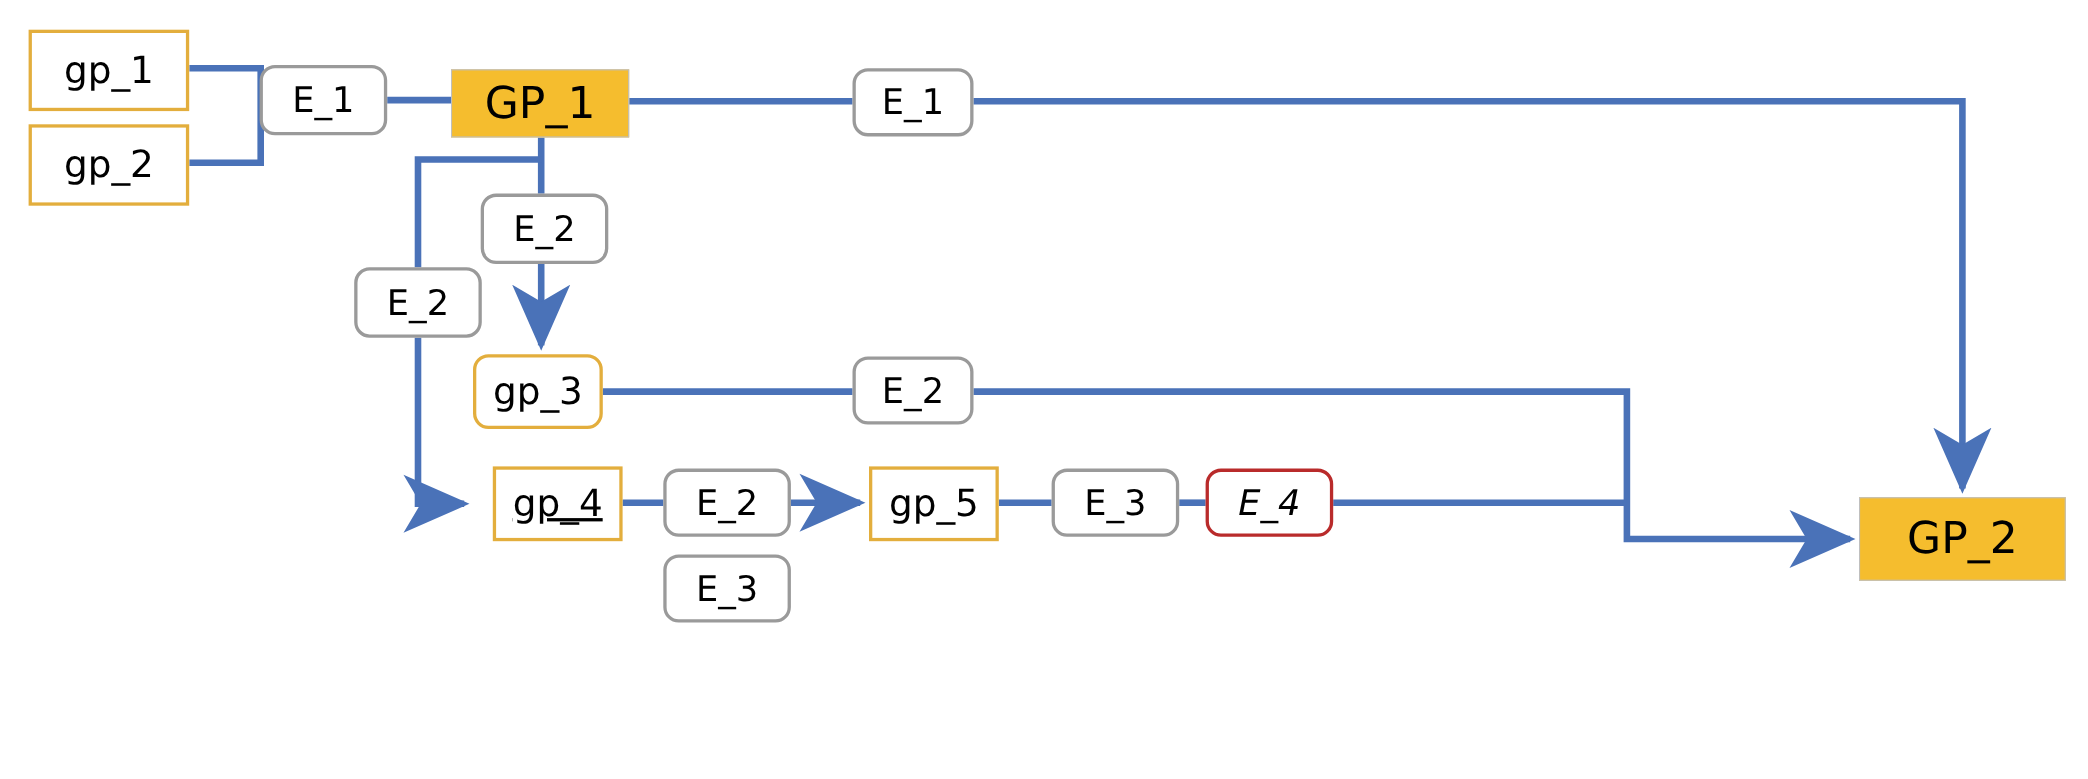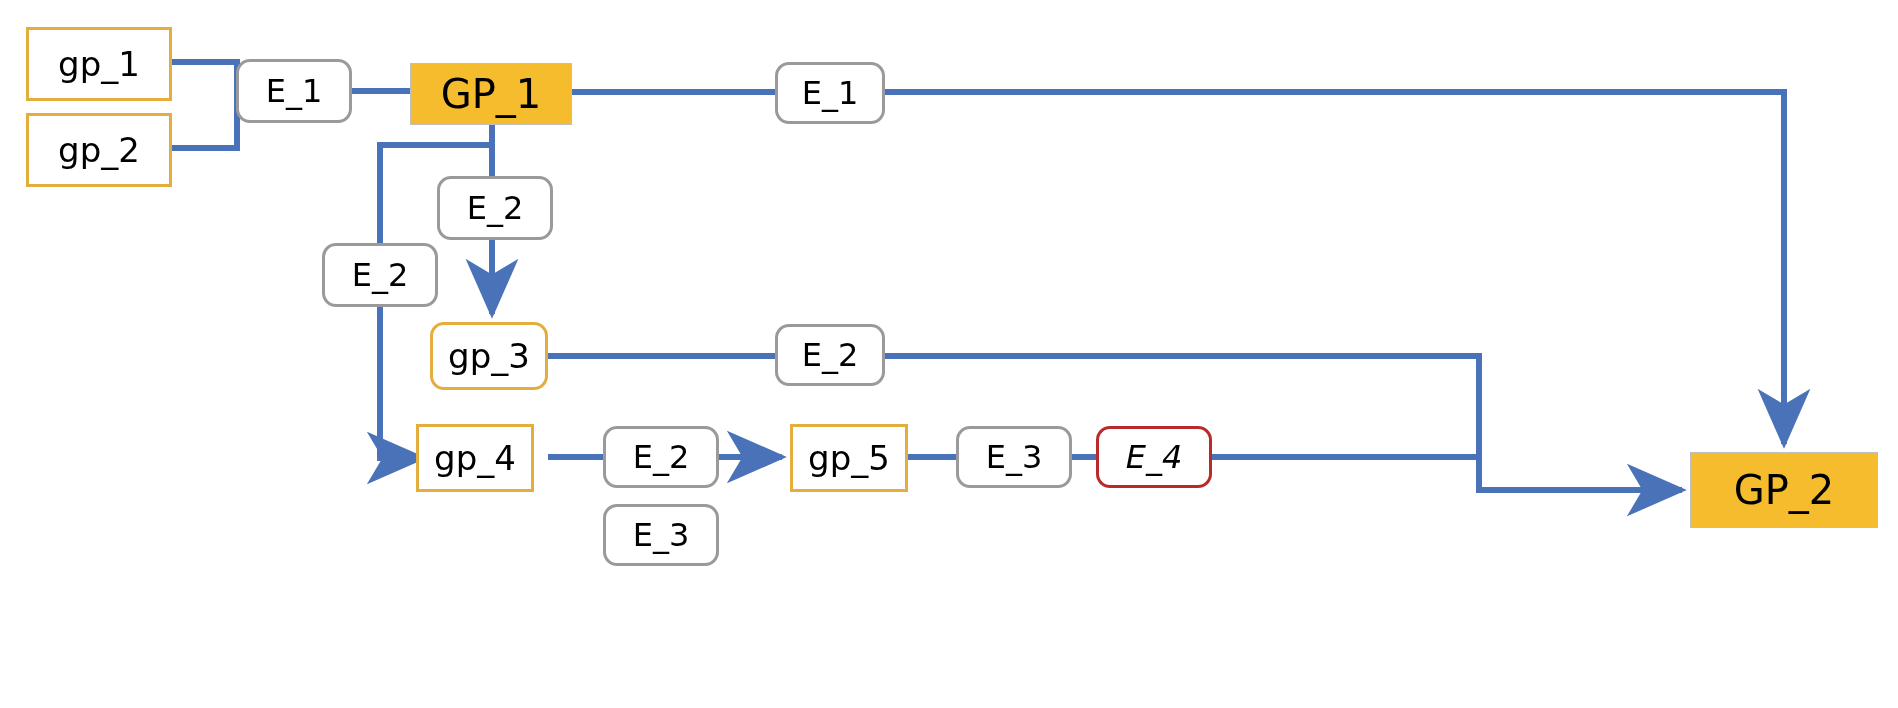--- a/index.html
+++ b/index.html
@@ -112,21 +112,21 @@
     </div>
   <div class="node edge" id="n-e2_left" style="left: 322px; top: 243px; width: 116px; height: 64px;">
       <span class="txt">E_2</span>
     </div>
   <div class="node gp" id="n-gp_3" style="left: 430px; top: 322px; width: 118px; height: 68px; border-radius: 14px;">
       <span class="txt">gp_3</span>
     </div>
   <div class="node edge" id="n-e2_top" style="left: 775px; top: 324px; width: 110px; height: 62px;">
       <span class="txt">E_2</span>
     </div>
-  <div class="node gp" id="n-gp_4" style="left: 416px; top: 424px; width: 118px; height: 68px;">
+  <div class="node gp" id="n-gp_4" style="left: 448px; top: 424px; width: 118px; height: 68px; text-decoration: underline;">
       <span class="txt">gp_4</span>
     </div>
   <div class="node edge" id="n-e2_mid" style="left: 603px; top: 426px; width: 116px; height: 62px;">
       <span class="txt">E_2</span>
     </div>
   <div class="node gp" id="n-gp_5" style="left: 790px; top: 424px; width: 118px; height: 68px;">
       <span class="txt">gp_5</span>
     </div>
   <div class="node edge" id="n-e3_a" style="left: 956px; top: 426px; width: 116px; height: 62px;">
       <span class="txt">E_3</span>

